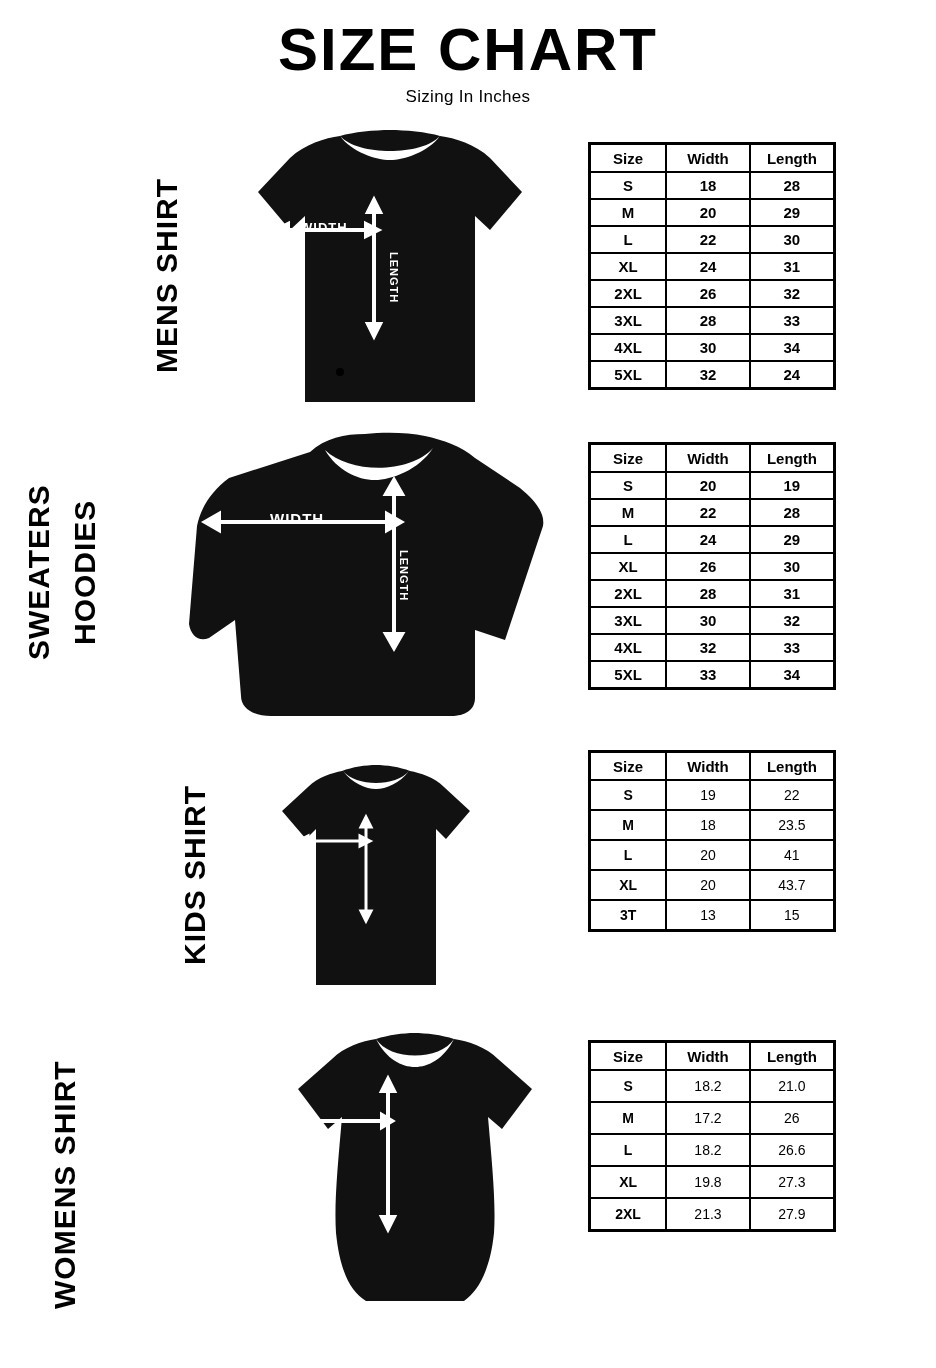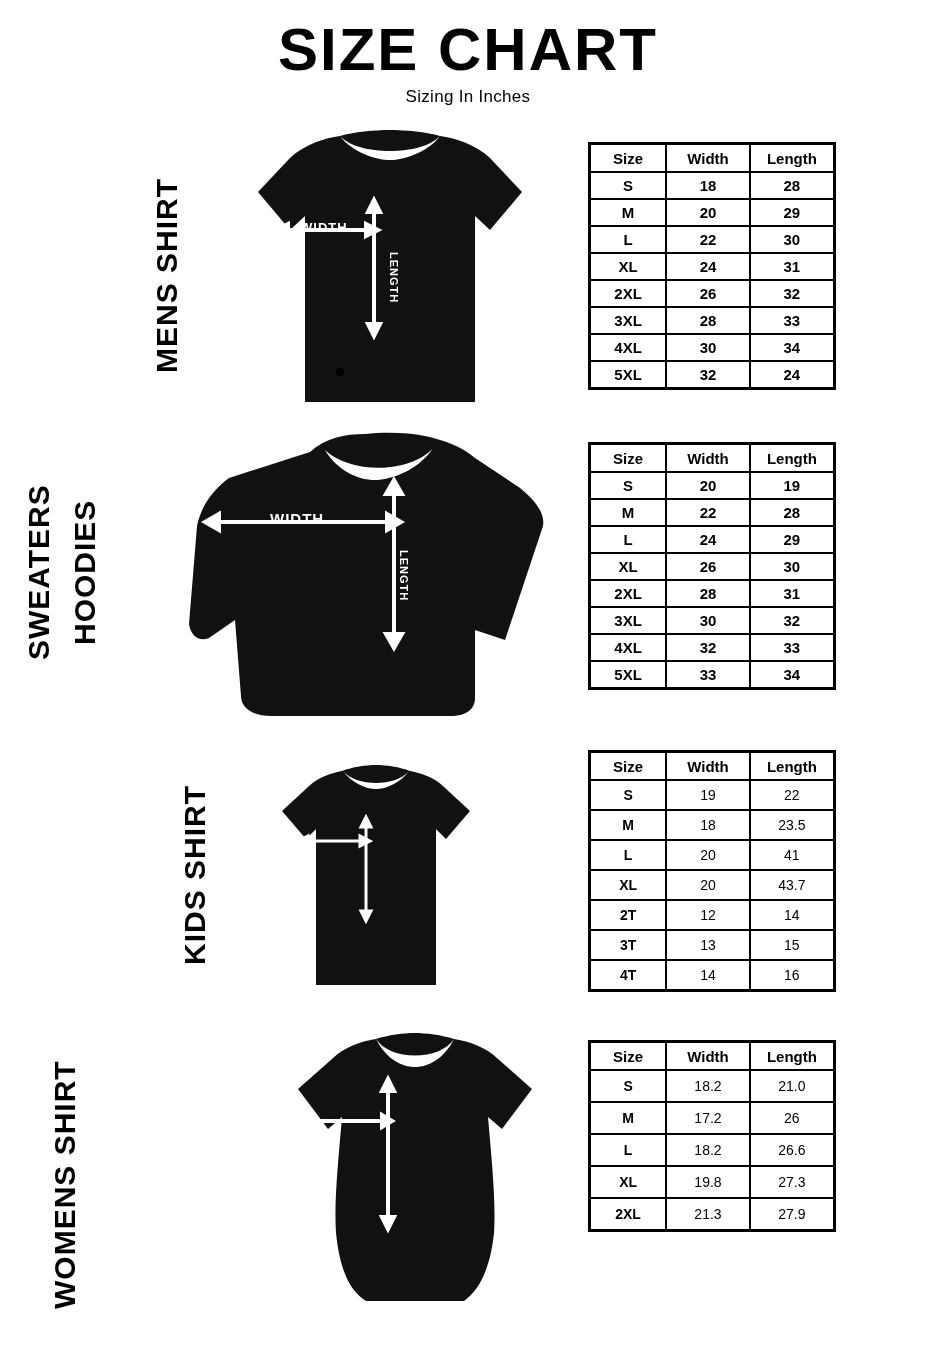--- a/index.html
+++ b/index.html
@@ -320,33 +320,23 @@
           <td style="height:28px;">L</td>
           <td>20</td>
           <td>41</td>
         </tr>
       <tr>
           <td style="height:28px;">XL</td>
           <td>20</td>
           <td>43.7</td>
         </tr>
       <tr>
-          <td style="height:28px;">2T</td>
-          <td>12</td>
-          <td>14</td>
-        </tr>
-      <tr>
           <td style="height:28px;">3T</td>
           <td>13</td>
           <td>15</td>
-        </tr>
-      <tr>
-          <td style="height:28px;">4T</td>
-          <td>14</td>
-          <td>16</td>
         </tr>
     </tbody>
   </table>
 </div>
 
 <div class="section" style="top:1015px;height:340px;">
 
   <div class="sec-label" style="left:48px;top:10px;font-size:30px;height:320px;">WOMENS SHIRT</div>
 
   <svg class="overlay" width="340" height="300" style="left:240px;top:18px;">

